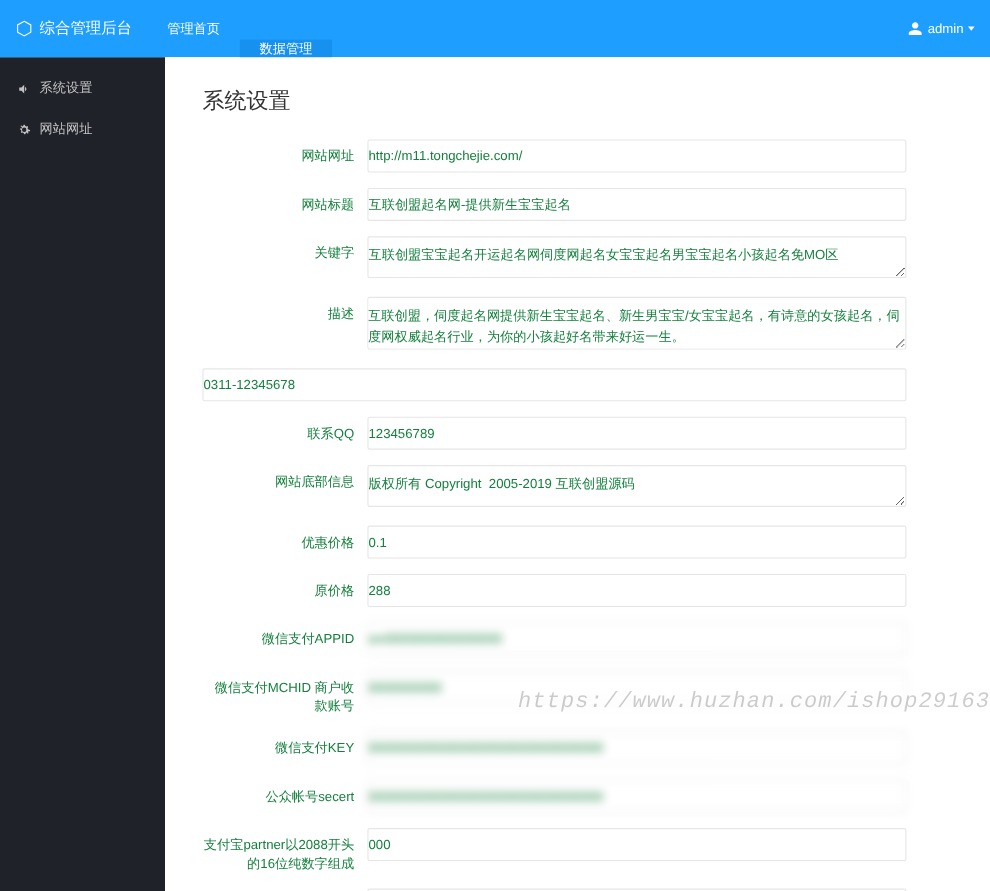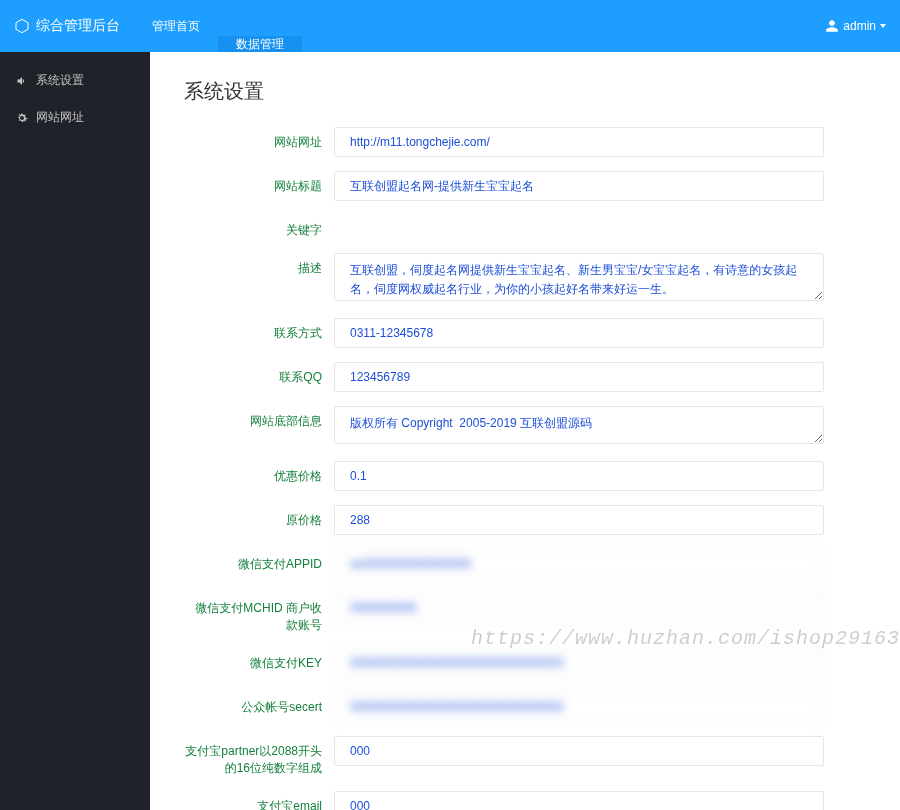--- a/index.html
+++ b/index.html
@@ -16,21 +16,21 @@
 .shell { display: flex; height: calc(100% - 36px); }
 .sidebar { width: 150px; background: #20222a; color: #c2c2c2; padding-top: 10px; }
 .sidebar .item { padding: 10px 16px; display: flex; align-items: center; gap: 8px; font-size: 12px; cursor: pointer; }
 .side-icon { width: 12px; height: 12px; fill: #c2c2c2; }
 .main { flex: 1; background: #fff; padding: 26px 34px; overflow-y: auto; }
 .main h2 { font-size: 20px; font-weight: 400; color: #333; margin-bottom: 22px; }
 .form { width: 640px; }
 .row { display: flex; align-items: flex-start; margin-bottom: 14px; }
 .row label { width: 150px; text-align: right; padding-right: 12px; padding-top: 7px; font-size: 12px; color: #15803d; }
 .row .ctrl { flex: 1; }
-.row input[type=text], .row textarea { width: 100%; border: 1px solid #e6e6e6; padding: 7px 15px; font-size: 12px; color: #1d4ed8; font-family: inherit; border-radius: 2px; }
+.row input[type=text], .row textarea { width: 100%; border: 1px solid #e6e6e6; padding: 7px 0; font-size: 12px; color: #15803d; font-family: inherit; border-radius: 2px; }
 .row textarea { resize: vertical; line-height: 1.6; }
 .row textarea.short { height: 38px; }
 .row textarea.med { height: 48px; }
 .row .blur { filter: blur(4px); color: #999; }
 .wm { position: fixed; right: 0; bottom: 160px; font-family: Liberation Mono, monospace; font-size: 20px; font-style: italic; color: rgba(0,0,0,0.20); letter-spacing: 1px; pointer-events: none; }
 </style>
 </head>
 <body>
 
 <div class="topbar">
@@ -83,29 +83,29 @@
         <div class="ctrl"><input type="text" value="http://m11.tongchejie.com/" style=""></div>
         </div>
 
       <div class="row">
           <label>网站标题</label>
         <div class="ctrl"><input type="text" value="互联创盟起名网-提供新生宝宝起名" style=""></div>
         </div>
 
       <div class="row">
           <label>关键字</label>
+        <div class="ctrl"><textarea class="short" style="">互联创盟宝宝起名开运起名网伺度网起名女宝宝起名男宝宝起名小孩起名免MO区</textarea></div>
         </div>
 
       <div class="row">
           <label>描述</label>
         <div class="ctrl"><textarea class="med" style="">互联创盟，伺度起名网提供新生宝宝起名、新生男宝宝/女宝宝起名，有诗意的女孩起名，伺度网权威起名行业，为你的小孩起好名带来好运一生。</textarea></div>
         </div>
 
       <div class="row">
-          <label>联系方式</label>
         <div class="ctrl"><input type="text" value="0311-12345678" style=""></div>
         </div>
 
       <div class="row">
           <label>联系QQ</label>
         <div class="ctrl"><input type="text" value="123456789" style=""></div>
         </div>
 
       <div class="row">
           <label>网站底部信息</label>

